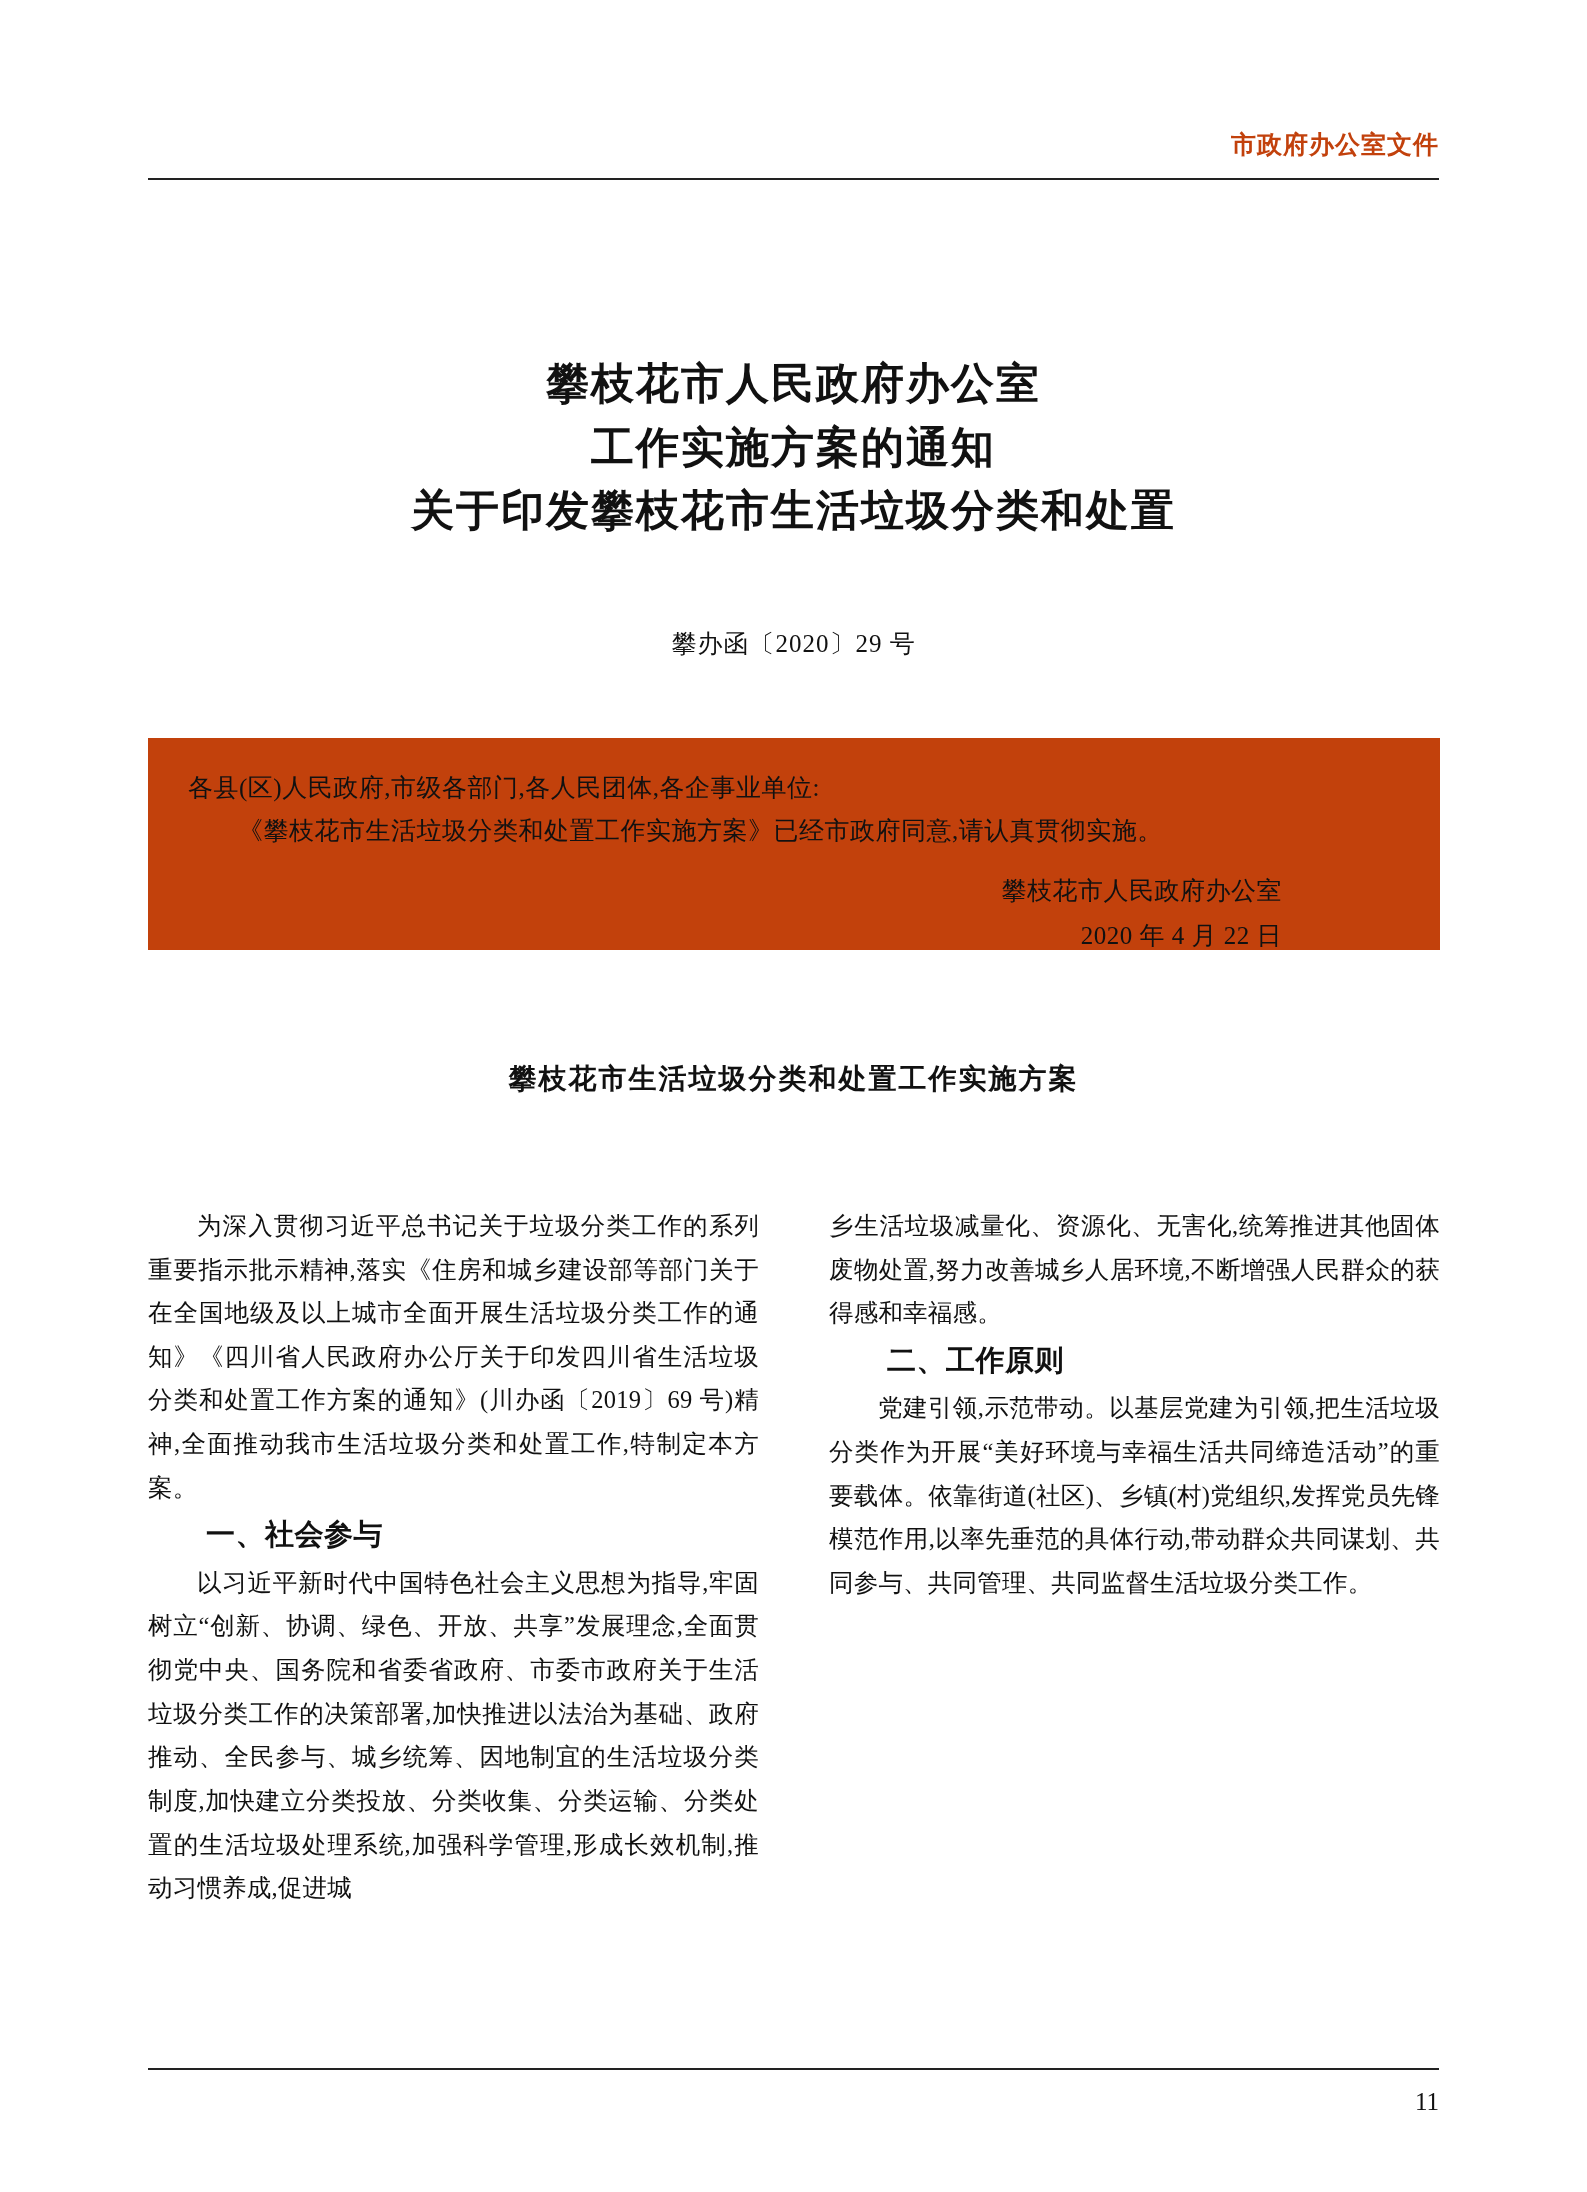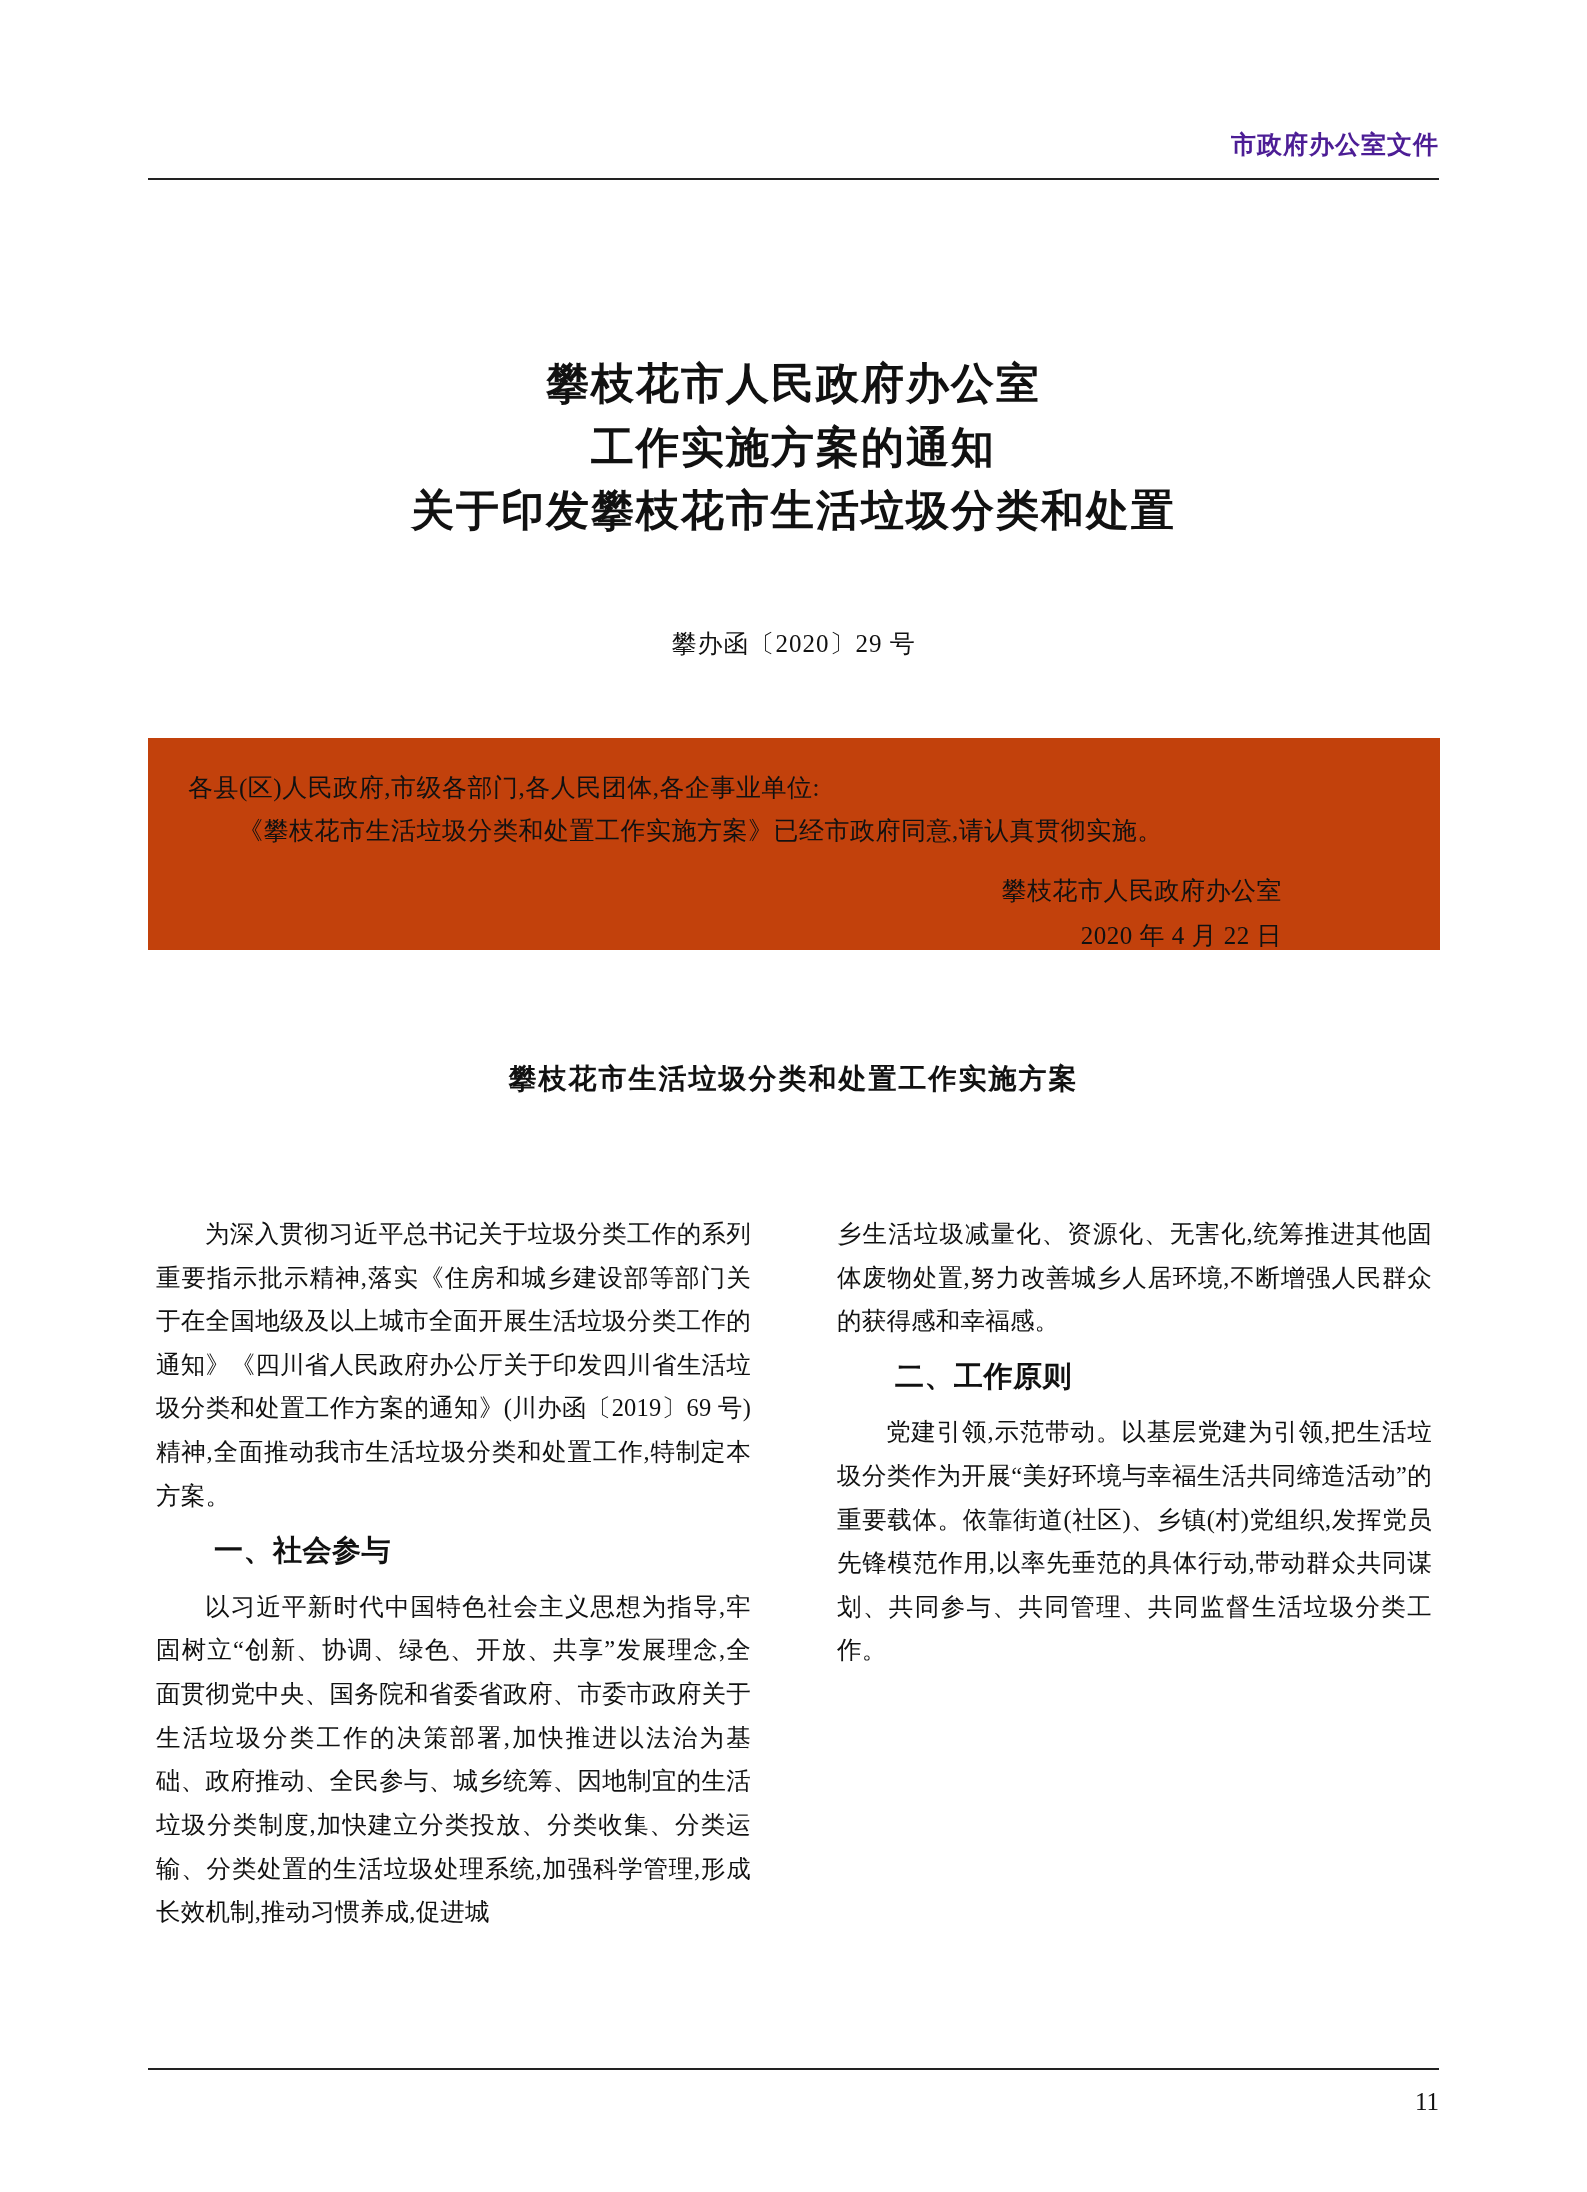--- a/index.html
+++ b/index.html
@@ -26,21 +26,21 @@
   .runhead {
     position: absolute;
     top: 128px;
     left: 148px;
     right: 148px;
     text-align: right;
     font-family: "DejaVu Sans", "Liberation Sans", sans-serif;
     font-size: 25px;
     font-weight: 700;
     letter-spacing: 1px;
-    color: #4c1d95;
+    color: #c2410c;
   }
   .runhead-rule {
     position: absolute;
     top: 178px;
     left: 148px;
     right: 148px;
     border-top: 2px solid #222;
   }
   
   .doc-title {
@@ -113,21 +113,21 @@
     gap: 70px;
   }
   .col {
     width: 611px;
     font-size: 24.5px;
     line-height: 1.78;
     letter-spacing: 0.2px;
     text-align: justify;
   }
   .col p {
-    margin: 8px;
+    margin: 0;
     text-indent: 2em;
   }
   .col p.sub {
     font-family: "DejaVu Sans", "Liberation Sans", sans-serif;
     font-weight: 700;
     font-size: 29px;
     text-indent: 2em;
     letter-spacing: 0.5px;
   }
   

